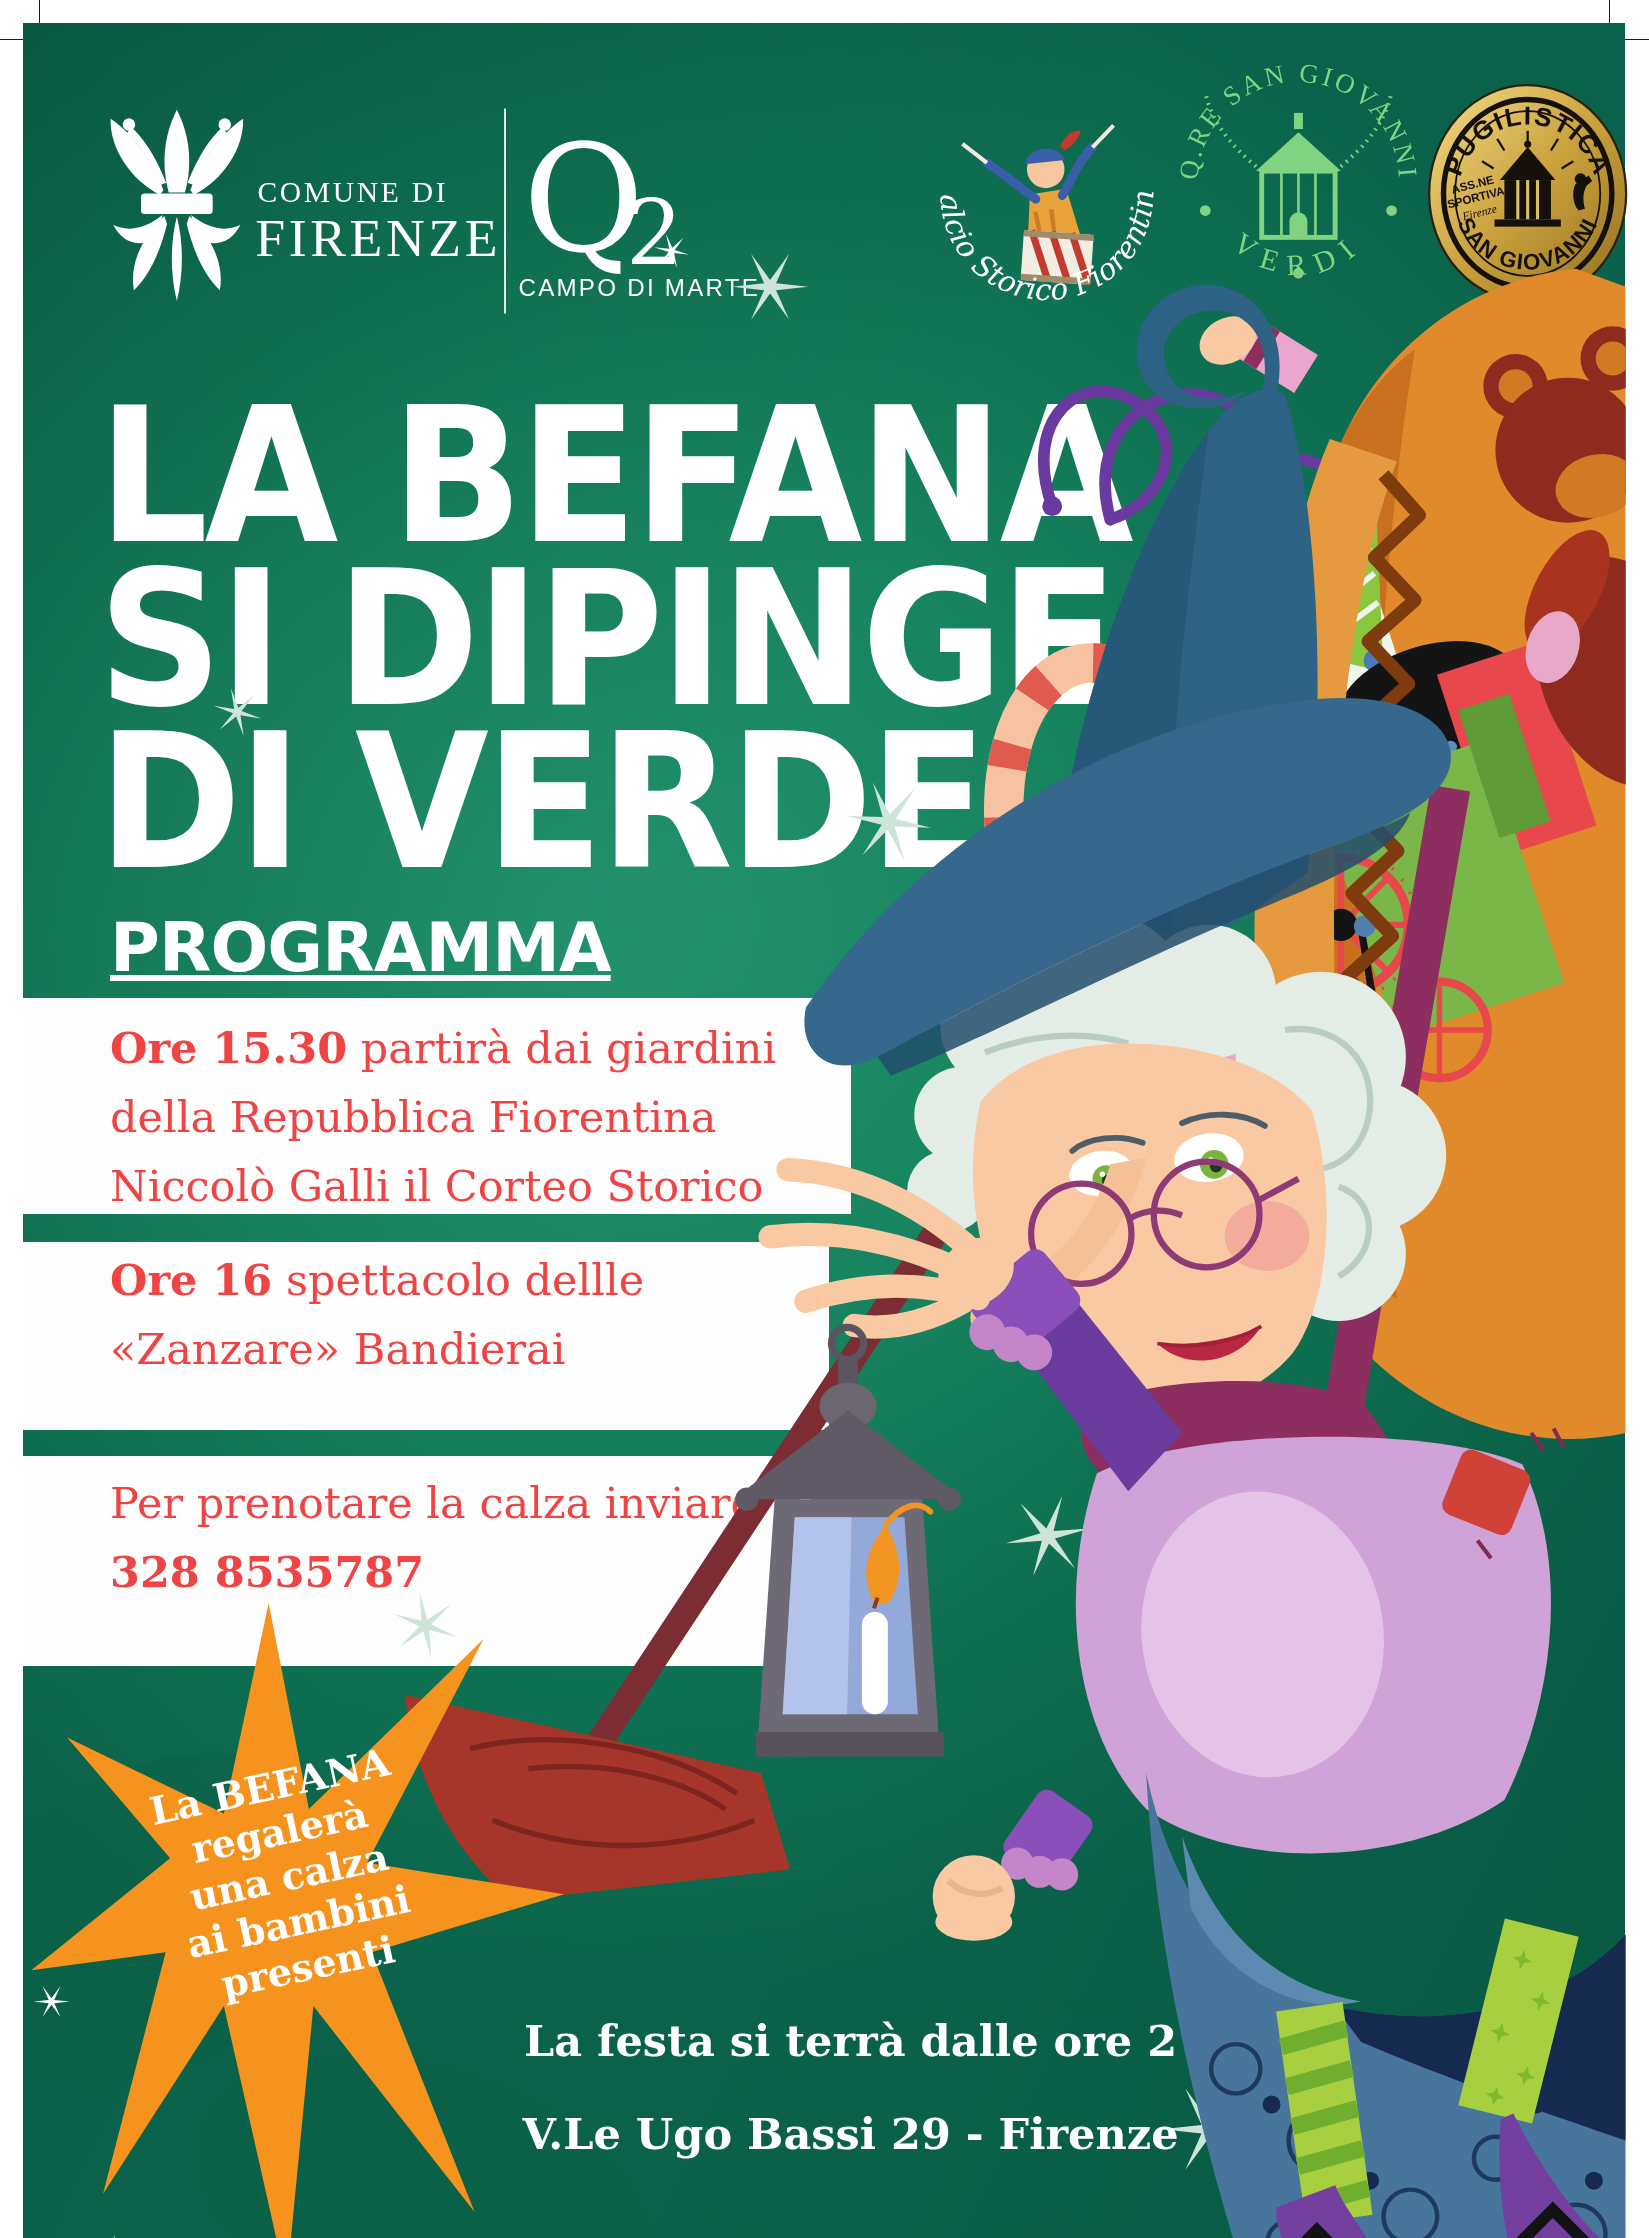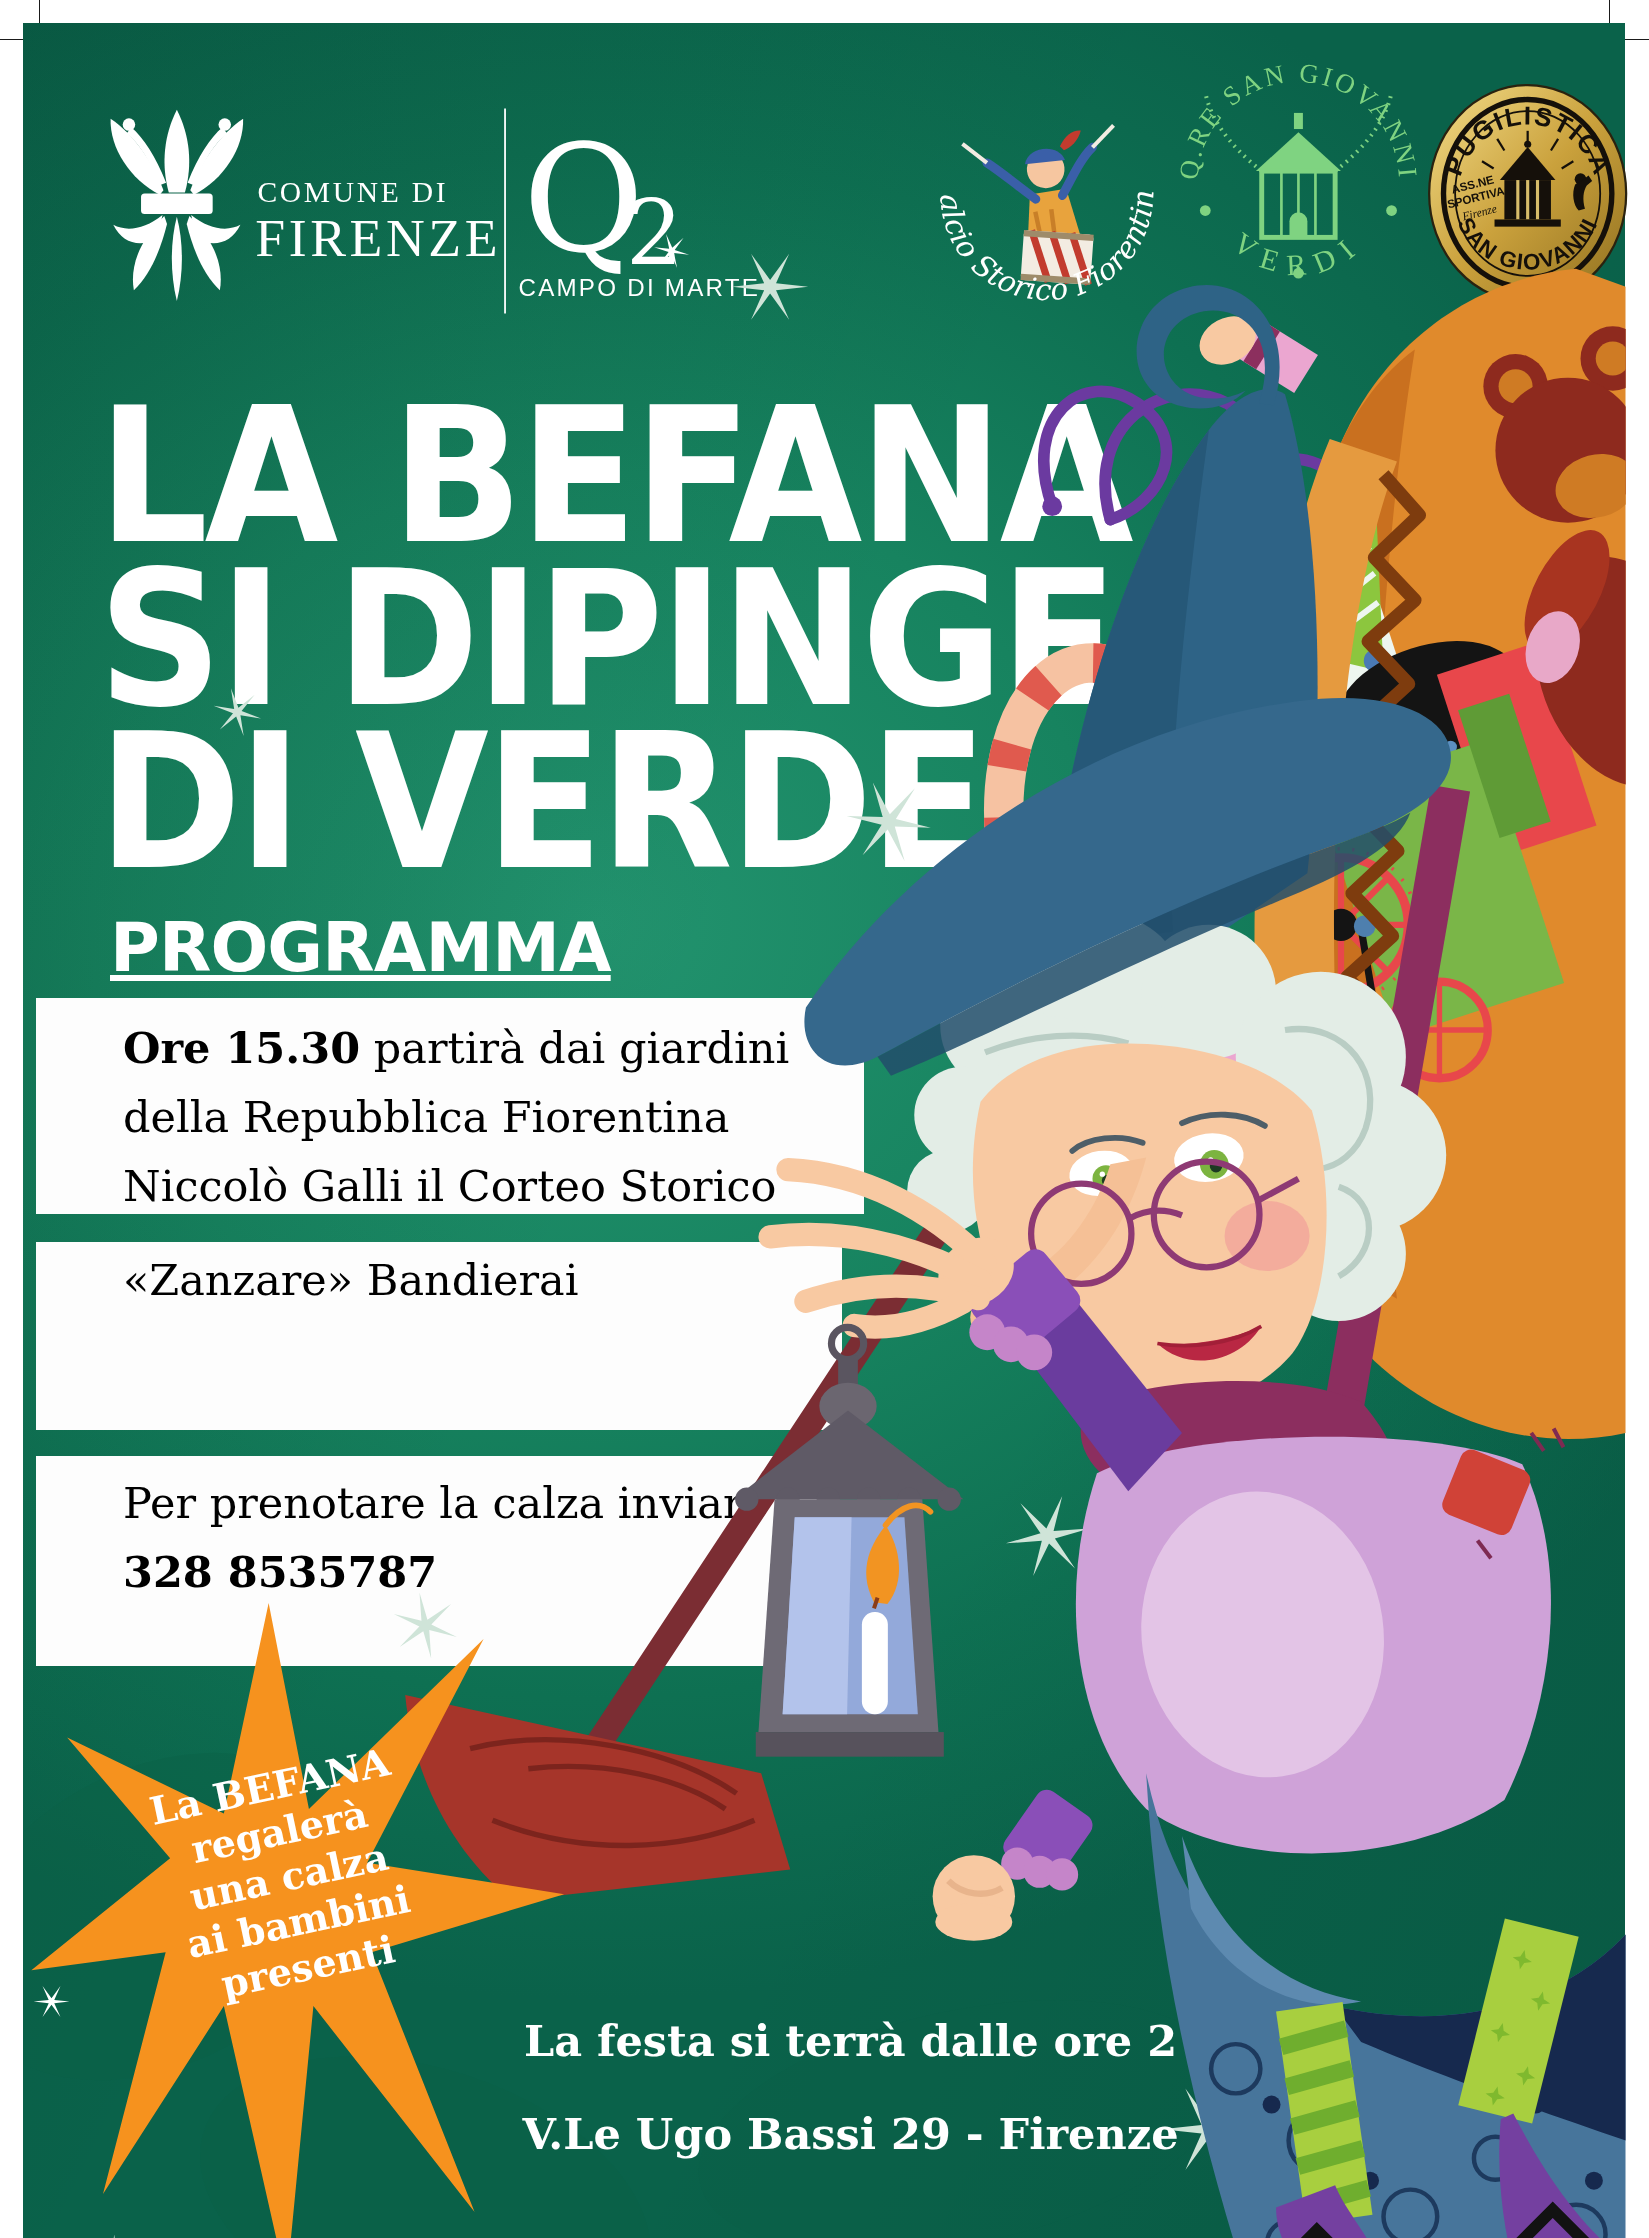--- a/index.html
+++ b/index.html
@@ -18,21 +18,21 @@
   
   .date{position:absolute;left:107px;top:301px;color:#fff;font-weight:800;
         font-size:66px;letter-spacing:-0.9px;font-family:"DejaVu Sans",sans-serif;}
   .title{position:absolute;left:98px;top:394px;color:#fff;font-weight:800;
          font-family:"DejaVu Sans",sans-serif;font-size:188px;line-height:163px;
          letter-spacing:-4px;transform:scale(.92,1.0);transform-origin:top left;white-space:nowrap;}
   .title div{height:163px;}
   .programma{position:absolute;left:110px;top:908px;color:#fff;font-weight:800;
          font-family:"DejaVu Sans",sans-serif;font-size:68px;letter-spacing:-0.9px;text-decoration:underline;}
   
-  .wbox{position:absolute;left:36px;background:#fdfdfd;color:#000000;
+  .wbox{position:absolute;left:23px;background:#fdfdfd;color:#ef4444;
         font-family:"DejaVu Serif","Liberation Serif",serif;font-size:43px;line-height:69px;}
   .wbox .inner{padding-left:87px;}
   .wbox b{font-weight:700;}
   #box1{top:998px;width:828px;height:216px;}
   #box1 .inner{padding-top:16px;}
   #box2{top:1242px;width:806px;height:188px;}
   #box2 .inner{padding-top:3.6px;}
   #box3{top:1456px;width:788px;height:210px;}
   #box3 .inner{padding-top:12.5px;}
   
@@ -186,20 +186,21 @@
 
   <div class="wbox" id="box1">
     <div class="inner">
       <div><b>Ore 15.30</b><span> partirà dai giardini</span></div>
       <div>della Repubblica Fiorentina</div>
       <div>Niccolò Galli il Corteo Storico</div>
     </div>
   </div>
   <div class="wbox" id="box2">
     <div class="inner">
+      <div><b>Ore 16</b><span> spettacolo dellle</span></div>
       <div>«Zanzare» Bandierai</div>
     </div>
   </div>
   <div class="wbox" id="box3">
     <div class="inner">
       <div>Per prenotare la calza inviare</div>
       <div><b>328 8535787</b></div>
     </div>
   </div>
 

